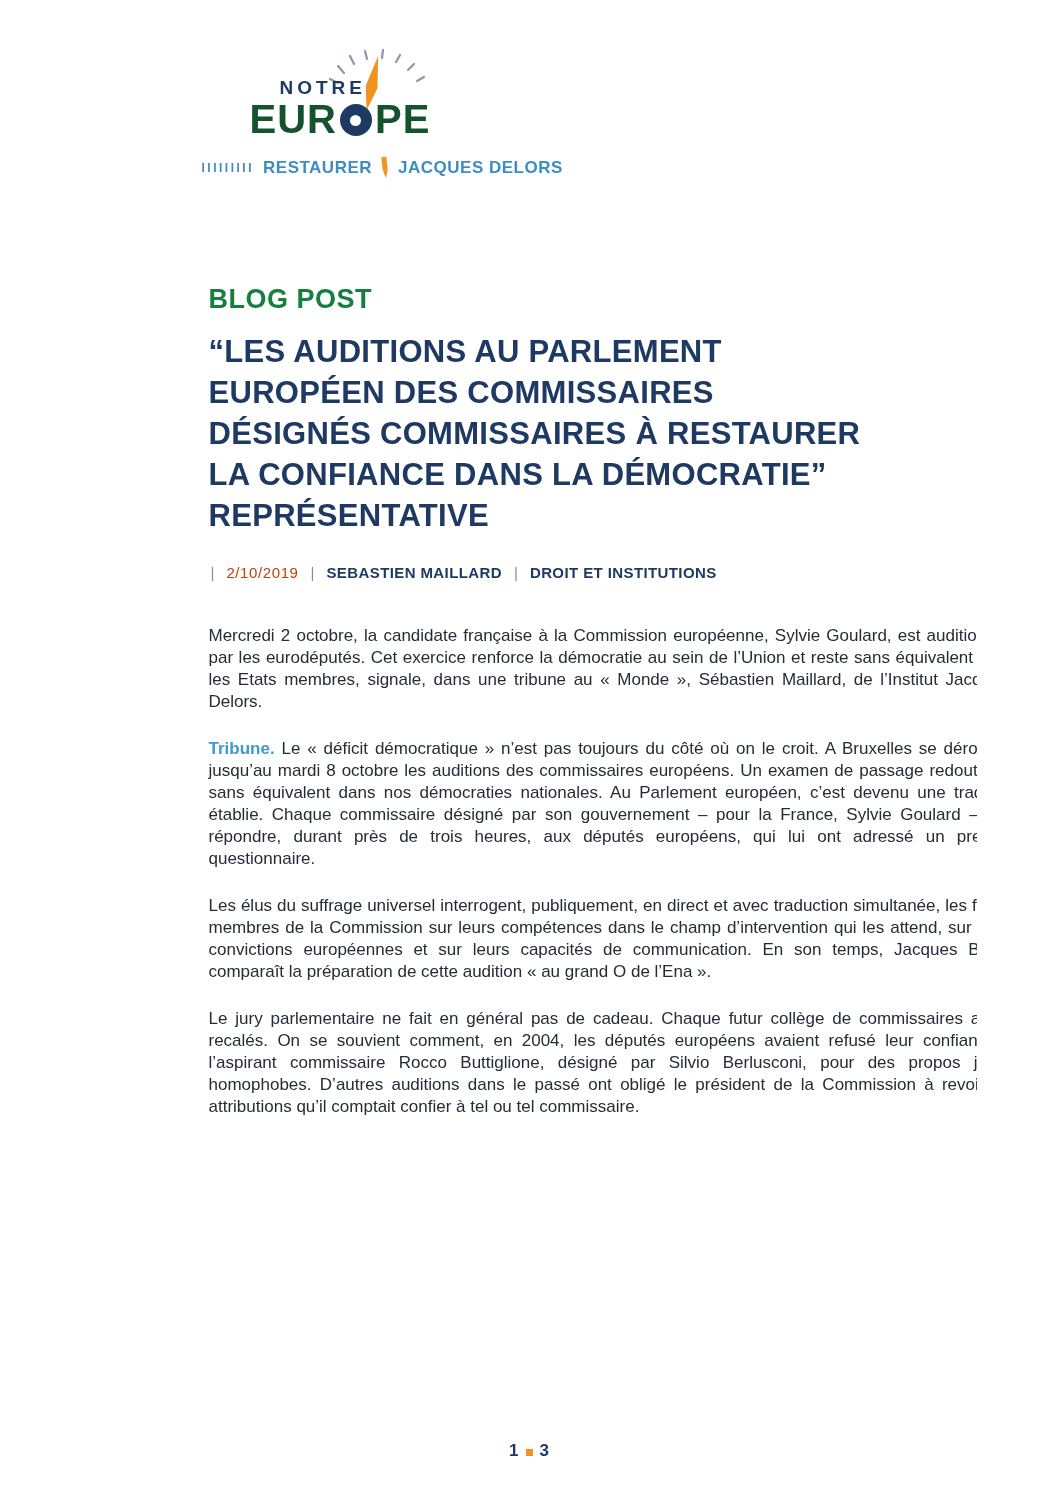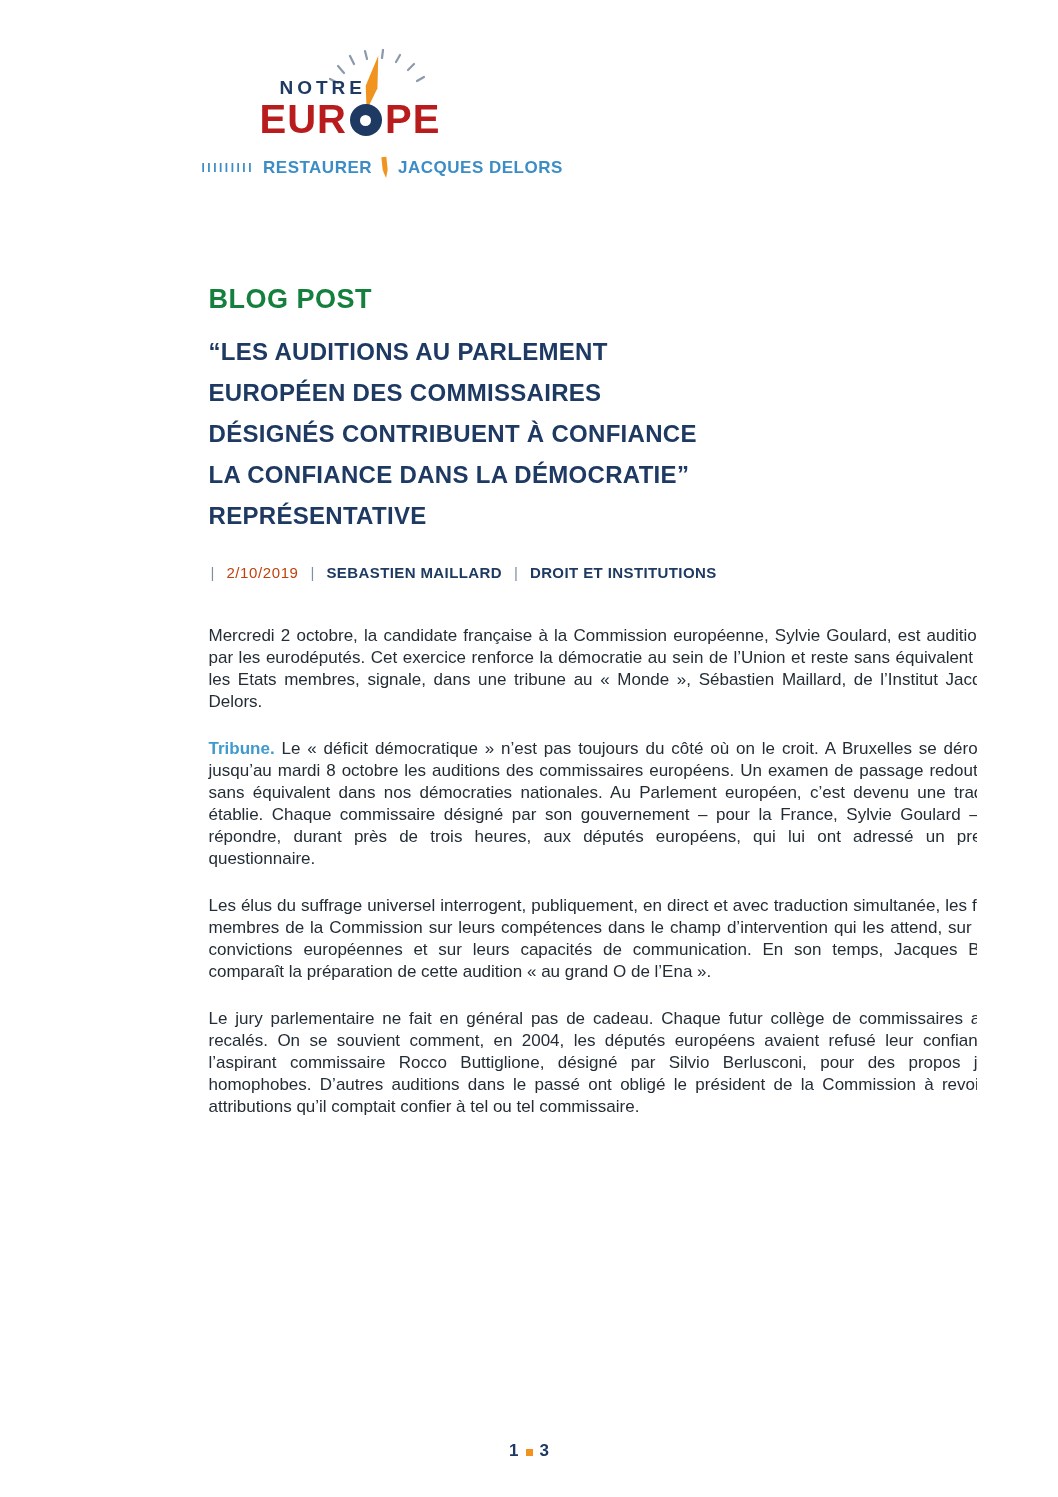--- a/index.html
+++ b/index.html
@@ -14,23 +14,23 @@
     overflow: hidden;
   }
 
   
   .logo { position: absolute; left: 120px; top: 55px; width: 340px; height: 132px; }
   .logo-notre {
     position: absolute; left: 78px; top: 22px;
     font-size: 19px; font-weight: 800; color: #1e3a63; letter-spacing: 4px;
   }
   .logo-europe {
-    position: absolute; left: 58px; top: 44px;
+    position: absolute; left: 48px; top: 44px;
     display: flex; align-items: center;
-    font-size: 40px; font-weight: 800; color: #b91c1c; letter-spacing: 1px;
+    font-size: 40px; font-weight: 800; color: #14532d; letter-spacing: 1px;
     line-height: 40px;
   }
   .logo-o {
     display: inline-block; width: 32px; height: 32px; border-radius: 50%;
     background: #1e3a63; position: relative; margin: 2px 3px 0 3px;
   }
   .logo-o::after {
     content: ""; position: absolute; left: 50%; top: 50%;
     width: 11px; height: 11px; margin: -5.5px 0 0 -5.5px;
     border-radius: 50%; background: #ffffff;
@@ -44,21 +44,21 @@
   .logo-ticks { font-size: 12px; font-weight: 700; letter-spacing: 2.5px; margin-right: 9px; }
   .pencil-svg { width: 14px; height: 24px; margin: 0 6px; transform: rotate(-6deg); }
 
   
   .content { position: absolute; left: 127px; top: 284px; width: 806px; }
   .kicker {
     color: #15803d; font-size: 27px; font-weight: 800; letter-spacing: 0.5px;
   }
   .title {
     margin-top: 16px; color: #1e3a63;
-    font-size: 24px; font-weight: 800; line-height: 41px; letter-spacing: 0.3px;
+    font-size: 31px; font-weight: 800; line-height: 41px; letter-spacing: 0.3px;
   }
   .meta {
     margin-top: 28px; display: flex; align-items: baseline;
     font-size: 15px; color: #1e3a63;
   }
   .meta .sep { color: #80909f; font-weight: 400; padding: 0 12px; }
   .meta .sep:first-child { padding-left: 2px; }
   .meta .date { font-weight: 400; color: #c2410c; letter-spacing: 0.6px; }
   .meta .author, .meta .category { font-weight: 800; letter-spacing: 0.4px; }
 
@@ -115,21 +115,21 @@
       <span>JACQUES DELORS</span>
     </div>
   </div>
 
   <div class="content">
     <div class="kicker">BLOG POST</div>
 
     <div class="title">
       <div>“LES AUDITIONS AU PARLEMENT</div>
       <div>EUROPÉEN DES COMMISSAIRES</div>
-      <div>DÉSIGNÉS CONTRIBUENT À CONFIANCE</div>
+      <div>DÉSIGNÉS COMMISSAIRES À RESTAURER</div>
       <div>LA CONFIANCE DANS LA DÉMOCRATIE”</div>
       <div>REPRÉSENTATIVE</div>
     </div>
 
     <div class="meta">
       <span class="sep">|</span>
       <span class="date">2/10/2019</span>
       <span class="sep">|</span>
       <span class="author">SEBASTIEN MAILLARD</span>
       <span class="sep">|</span>

